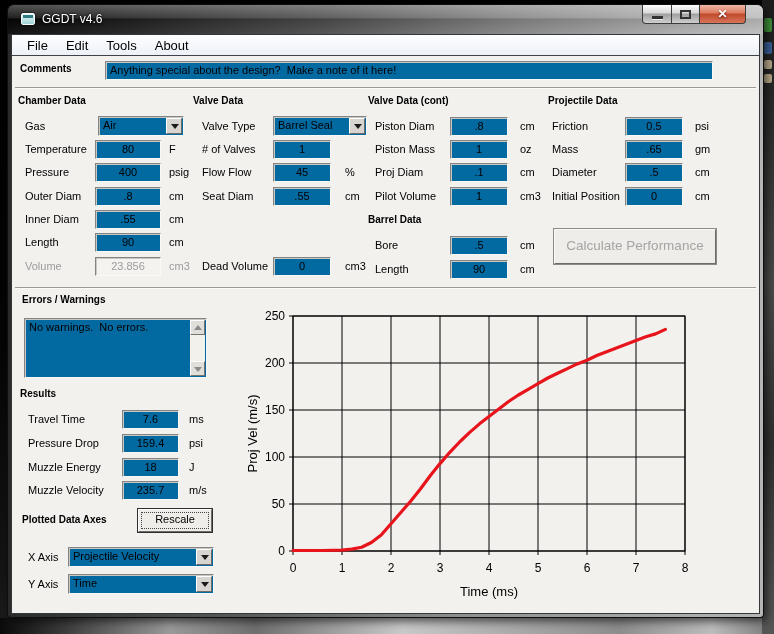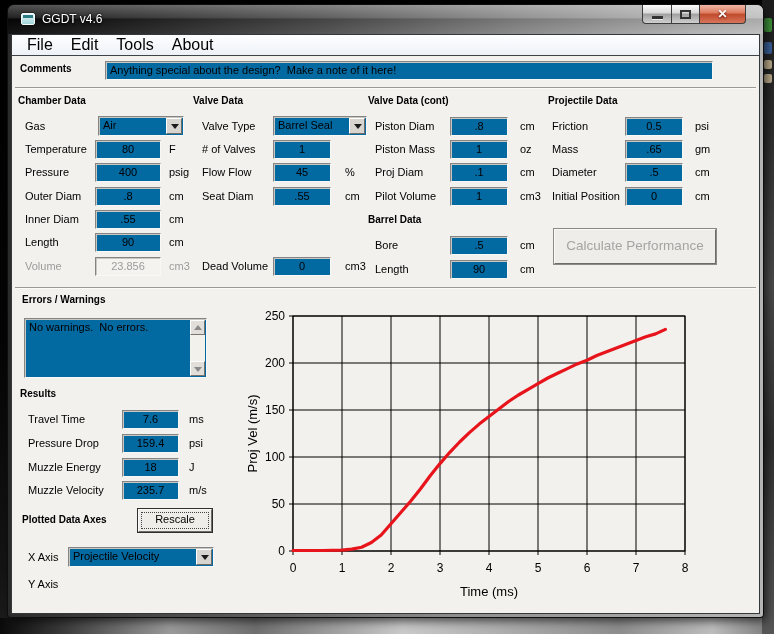--- a/index.html
+++ b/index.html
@@ -41,21 +41,21 @@
     box-shadow:0 1px 0 rgba(255,255,255,.7);}
   .glyph-max{position:absolute;left:8px;top:5px;width:11px;height:9px;border:2px solid #333;background:transparent;}
   .glyph-close{position:absolute;left:0;right:0;top:2px;color:#fff;font-size:12px;font-weight:bold;
     text-align:center;text-shadow:0 1px 2px #5c1406;}
 
   
   .frame{position:absolute;left:3px;right:3px;top:29px;bottom:3px;background:#f2f1ee;border:1px solid #35383b;}
   .menubar{position:absolute;left:0;right:0;top:0;height:21px;
     background:linear-gradient(180deg,#fefeff,#edf2f8);border-bottom:1px solid #3f4347;
     display:flex;align-items:center;padding-left:6px;}
-  .menu-item{font-size:16px;color:#000;padding:2px 9px;cursor:default;}
+  .menu-item{font-size:13px;color:#000;padding:2px 9px;cursor:default;}
   .content{position:absolute;left:0;right:0;top:22px;bottom:0;font-size:11px;color:#000;}
 
   .lbl{position:absolute;white-space:nowrap;font-size:11px;}
   .hdr{position:absolute;white-space:nowrap;font-weight:bold;font-size:10px;}
   .unit{position:absolute;white-space:nowrap;font-size:11px;}
   .sunken{position:absolute;background:#0369a1;
     border:1px solid #848484;border-bottom-color:#f8f8f6;border-right-color:#f8f8f6;
     box-shadow:inset 1px 1px 0 #c9c7c2;}
   .field{height:19px;line-height:16px;text-align:center;font-size:11px;}
   .disabled,.disabled *{color:#9b9b9b !important;}
@@ -245,20 +245,26 @@
         <span>Rescale</span>
       </div>
       <span class="lbl" style="left:16px;top:494px;">X Axis</span>
       <div class="sunken combo" style="left:56px;top:490px;width:146px;">
         <span>Projectile Velocity</span>
         <span class="combo-btn">
             <span class="combo-arrow"></span>
           </span>
       </div>
       <span class="lbl" style="left:16px;top:521px;">Y Axis</span>
+      <div class="sunken combo" style="left:56px;top:517px;width:146px;">
+        <span>Time</span>
+        <span class="combo-btn">
+            <span class="combo-arrow"></span>
+          </span>
+      </div>
 
       <svg id="chart-svg" width="460" height="302" viewBox="0 0 460 302">
           <line x1="48" y1="15" x2="48" y2="250" stroke="#000" stroke-width="1"></line>
           <line x1="97" y1="15" x2="97" y2="250" stroke="#000" stroke-width="1"></line>
           <line x1="146" y1="15" x2="146" y2="250" stroke="#000" stroke-width="1"></line>
           <line x1="195" y1="15" x2="195" y2="250" stroke="#000" stroke-width="1"></line>
           <line x1="244" y1="15" x2="244" y2="250" stroke="#000" stroke-width="1"></line>
           <line x1="293" y1="15" x2="293" y2="250" stroke="#000" stroke-width="1"></line>
           <line x1="342" y1="15" x2="342" y2="250" stroke="#000" stroke-width="1"></line>
           <line x1="391" y1="15" x2="391" y2="250" stroke="#000" stroke-width="1"></line>

